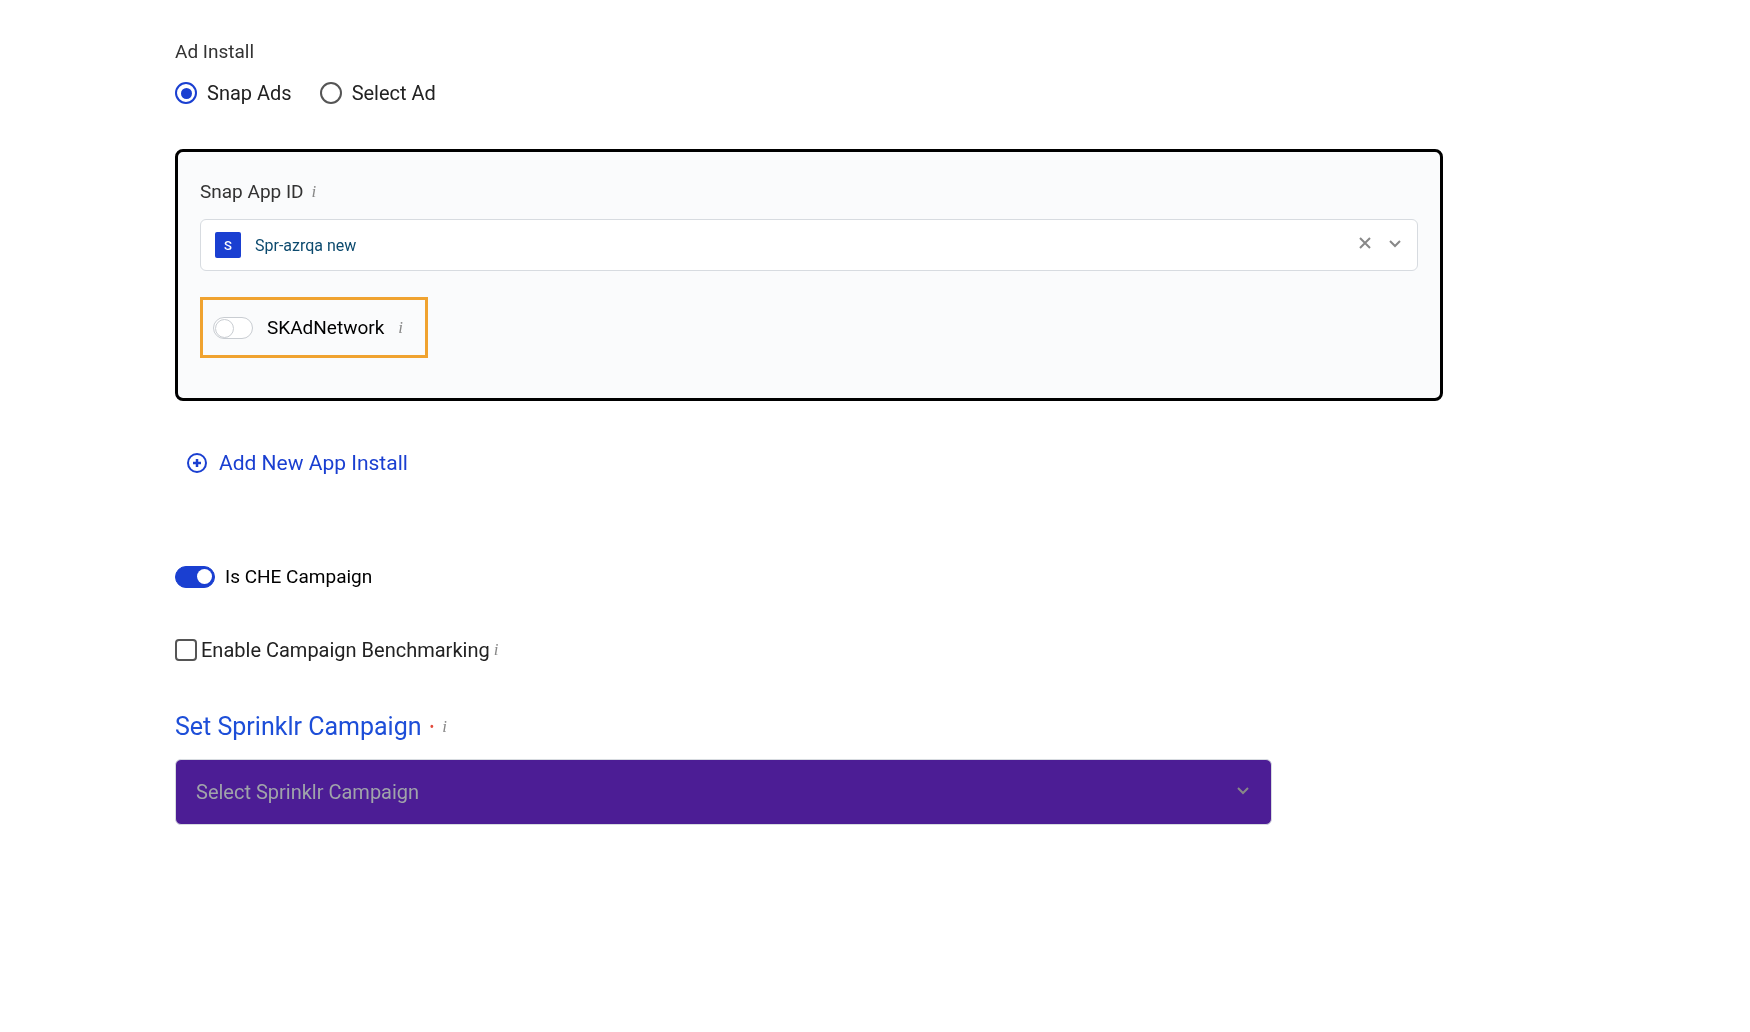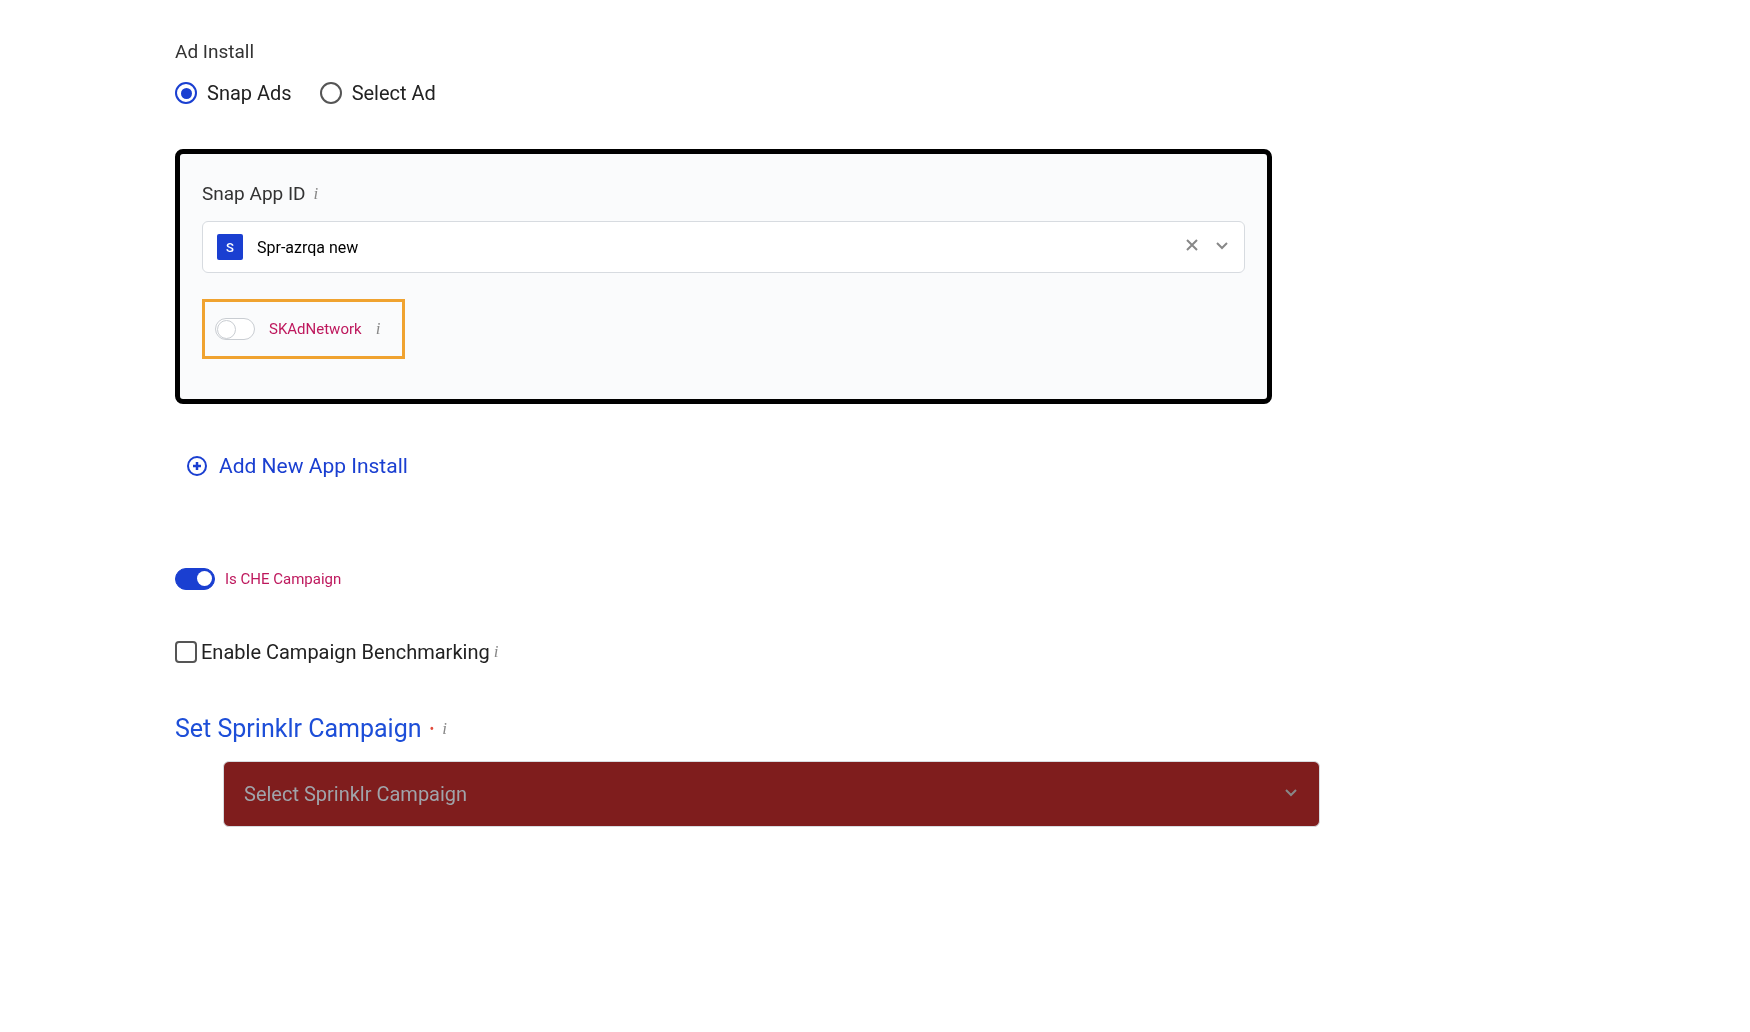--- a/index.html
+++ b/index.html
@@ -50,23 +50,23 @@
     border-radius: 50%;
   }
   .radio-circle.unselected {
     border: 2.5px solid #555;
   }
   .radio-label {
     font-size: 20px;
     color: #222;
   }
   .card {
-    width: 1097px;
+    width: 1268px;
     background: #fafbfc;
-    border: 5px solid #000000;
+    border: 3px solid #000000;
     border-radius: 8px;
     padding: 28px 22px 40px 22px;
     margin-bottom: 50px;
   }
   .field-label-row {
     display: flex;
     align-items: center;
     gap: 8px;
     margin-bottom: 16px;
   }
@@ -98,21 +98,21 @@
     color: #fff;
     display: flex;
     align-items: center;
     justify-content: center;
     font-size: 13px;
     font-weight: 500;
     border-radius: 2px;
   }
   .select-text {
     font-size: 16px;
-    color: #000000;
+    color: #0c4a6e;
     flex: 1;
   }
   .select-actions {
     display: flex;
     align-items: center;
     gap: 14px;
     color: #888;
   }
   .clear-icon svg, .chevron-icon svg {
     width: 16px;
@@ -159,22 +159,22 @@
     content: "";
     position: absolute;
     right: 2px;
     top: 2px;
     width: 15px;
     height: 15px;
     background: #fff;
     border-radius: 50%;
   }
   .toggle-label {
-    font-size: 15px;
-    color: #be185d;
+    font-size: 19px;
+    color: #000000;
   }
   .add-link {
     display: inline-flex;
     align-items: center;
     gap: 12px;
     color: #1a3fd1;
     font-size: 21px;
     cursor: pointer;
     margin-left: 12px;
     margin-bottom: 90px;
@@ -232,29 +232,28 @@
   .field-title {
     font-size: 25px;
     color: #1d4ed8;
   }
   .required-dot {
     color: #e24a3b;
     font-size: 14px;
   }
   .dropdown {
     width: 100%;
-    background: #7f1d1d;
+    background: #4c1d95;
     border: 1px solid #d7dbe0;
     border-radius: 6px;
     padding: 20px 20px;
     display: flex;
     align-items: center;
     justify-content: space-between;
     cursor: pointer;
-    margin-left: 48px;
   }
   .dropdown-placeholder {
     font-size: 20px;
     color: #a0a4aa;
   }
 </style>
 </head>
 <body>
 
 

